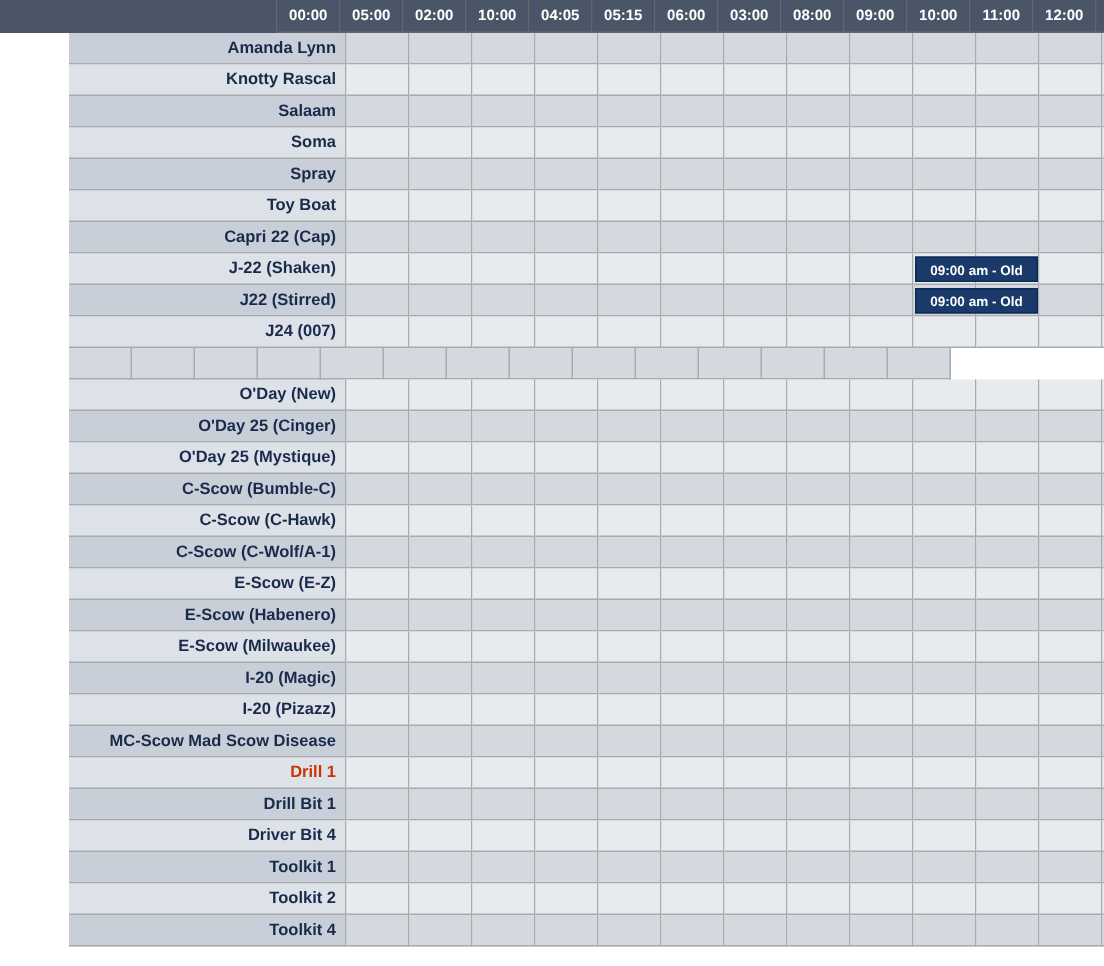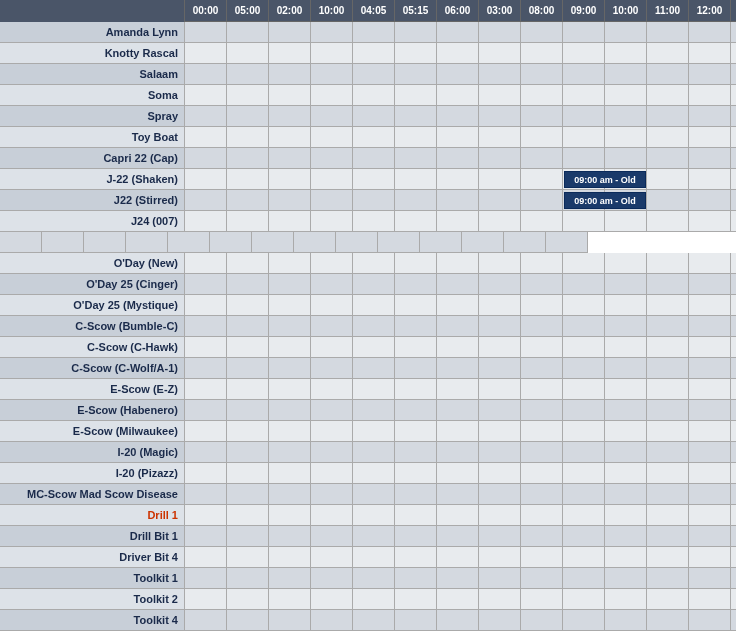--- a/index.html
+++ b/index.html
@@ -23,21 +23,21 @@
       font-size: 10px;
       font-weight: bold;
       border-right: 1px solid #666;
       border-bottom: 1px solid #666;
       display: flex; align-items: center; justify-content: center;
       padding: 0 1px;
     }
 
     .data-rows { display: flex; flex-direction: column; }
 
-    .data-row { display: flex; height: 21px; }
+    .data-row { display: flex; height: 21px; padding-left: 46px; }
 
     .data-row:nth-child(odd) .row-label { background: #c8cfd8; }
     .data-row:nth-child(even) .row-label { background: #dde2e8; }
     .data-row:nth-child(odd) .time-cell { background: #d4d9e0; }
     .data-row:nth-child(even) .time-cell { background: #e8ebee; }
 
     .row-label {
       width: 185px; min-width: 185px; height: 21px;
       color: #1a2a4a;
       font-size: 11px;

